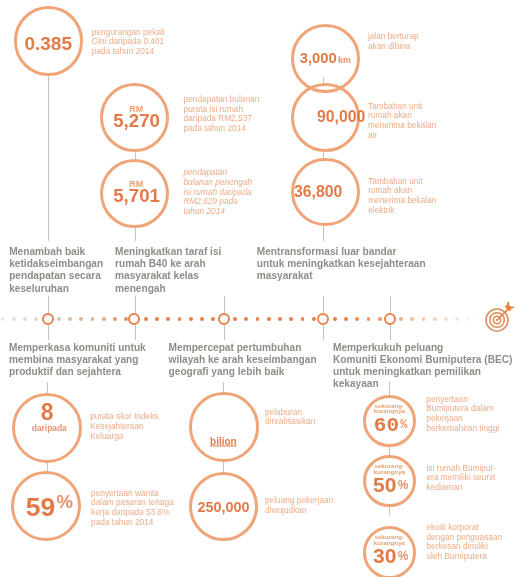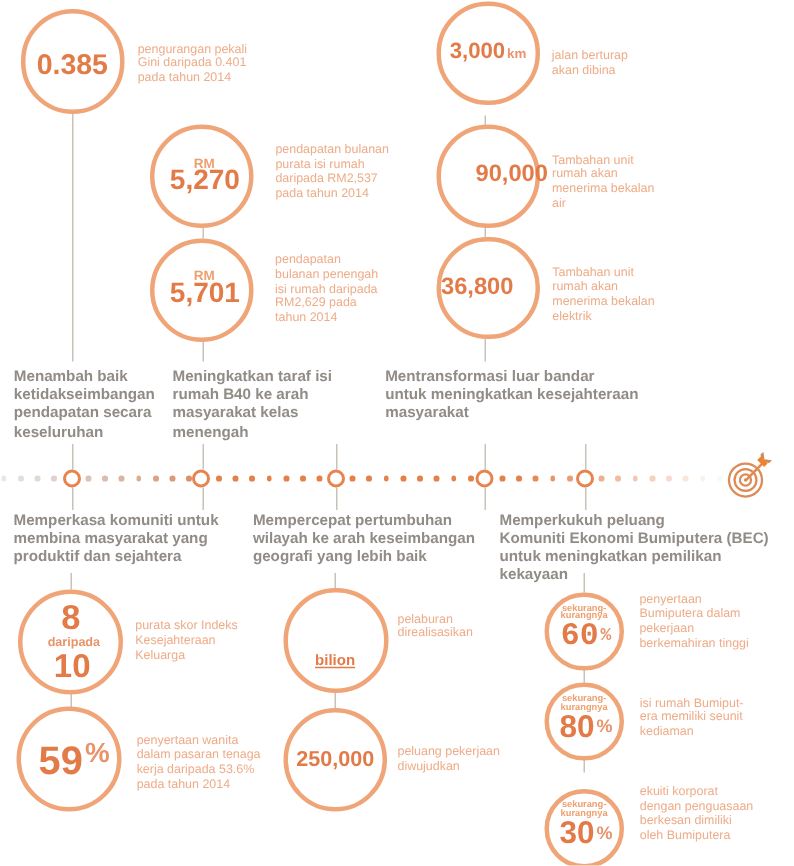--- a/index.html
+++ b/index.html
@@ -71,26 +71,26 @@
         <div class="brow" style="position: absolute; left: 0px; right: 0px; text-align: center; top: 50%; transform: translate(1.8px, calc(-50% + 3.2px)); white-space: nowrap;"><span class="bval" style="font-size: 18.7px;">5,270</span></div>
       </div>
       <div class="desc" style="left: 183.6px; top: 94.9px;">pendapatan bulanan
 purata isi rumah
 daripada RM2,537
 pada tahun 2014</div>
       <div class="bubble" style="left: 100.3px; top: 158.5px; width: 69px; height: 69px; border-width: 3.8px;">
         <div class="bprefix" style="position: absolute; left: 0px; right: 0px; text-align: center; top: 50%; transform: translate(1.4px, calc(-50% - 9.2px)); font-size: 9px; line-height: 1.12;">RM</div>
         <div class="brow" style="position: absolute; left: 0px; right: 0px; text-align: center; top: 50%; transform: translate(1.8px, calc(-50% + 3.2px)); white-space: nowrap;"><span class="bval" style="font-size: 18.7px;">5,701</span></div>
       </div>
-      <div class="desc" style="left: 183.4px; top: 168px;">pendapatan
+      <div class="desc" style="left: 183.4px; top: 168px; font-style: italic;">pendapatan
 bulanan penengah
 isi rumah daripada
 RM2,629 pada
 tahun 2014</div>
-      <div class="bubble" style="left: 291px; top: 1px; width: 68.6px; height: 68.6px; border-width: 3.8px;">
+      <div class="bubble" style="left: 291px; top: 24px; width: 68.6px; height: 68.6px; border-width: 3.8px;">
         <div class="brow" style="position: absolute; left: 0px; right: 0px; text-align: center; top: 50%; transform: translate(0px, calc(-50% - 0.2px)); white-space: nowrap;"><span class="bval" style="font-size: 14.8px;">3,000</span><span class="bval bunit" style="font-size: 8.9px; position: relative; top: -0.3px; margin-left: 1.2px;">km</span></div>
       </div>
       <div class="desc" style="left: 367.9px; top: 32.1px;">jalan berturap
 akan dibina</div>
       <div class="bubble" style="left: 291px; top: 83.2px; width: 68.6px; height: 68.6px; border-width: 3.8px;">
         <div class="brow" style="position: absolute; left: 0px; right: 0px; text-align: center; top: 50%; transform: translate(0px, calc(-50% - 0.2px)); white-space: nowrap; padding-left: 23px;"><span class="bval" style="font-size: 15.8px;">90,000</span></div>
       </div>
       <div class="desc" style="left: 368px; top: 101.5px;">Tambahan unit
 rumah akan
 menerima bekalan
@@ -98,21 +98,20 @@
       <div class="bubble" style="left: 291px; top: 157.8px; width: 68.6px; height: 68.6px; border-width: 3.8px;">
         <div class="brow" style="position: absolute; left: 0px; right: 0px; text-align: left; top: 50%; transform: translate(0px, calc(-50% - 0.2px)); white-space: nowrap;"><span class="bval" style="font-size: 15.8px;">36,800</span></div>
       </div>
       <div class="desc" style="left: 368.2px; top: 176.5px;">Tambahan unit
 rumah akan
 menerima bekalan
 elektrik</div>
       <div class="bubble" style="left: 12.2px; top: 392.7px; width: 70.3px; height: 70.3px; border-width: 3.8px;">
         <div class="brow" style="position: absolute; left: 0px; right: 0px; text-align: center; top: 50%; transform: translate(-0.1px, calc(-50% - 15.4px)); white-space: nowrap;"><span class="bval" style="font-size: 23px;">8</span></div>
         <div class="bmid" style="position: absolute; left: 0px; right: 0px; text-align: center; top: 50%; transform: translate(1.9px, calc(-50% - 0.2px)); font-size: 8.4px;">daripada</div>
-        <div class="bval" style="position: absolute; left: 0px; right: 0px; text-align: center; top: 50%; transform: translate(0.8px, calc(-50% + 16px)); font-size: 22px;">10</div>
       </div>
       <div class="desc" style="left: 90.2px; top: 412.4px;">purata skor Indeks
 Kesejahteraan
 Keluarga</div>
       <div class="bubble" style="left: 11.4px; top: 470.8px; width: 70px; height: 70px; border-width: 3.8px;">
         <div class="brow" style="position: absolute; left: 0px; right: 0px; text-align: center; top: 50%; transform: translate(3px, calc(-50% + 1.5px)); white-space: nowrap;"><span class="bval" style="font-size: 26.5px;">59</span><span class="bval bunit" style="font-size: 18.5px; position: relative; top: -7.5px; margin-left: 1.4px;">%</span></div>
       </div>
       <div class="desc" style="left: 91.1px; top: 488.6px;">penyertaan wanita
 dalam pasaran tenaga
 kerja daripada 53.6%
@@ -132,21 +131,21 @@
 kurangnya</div>
         <div class="brow" style="position: absolute; left: 0px; right: 0px; text-align: center; top: 50%; transform: translate(1.3px, calc(-50% + 4px)); white-space: nowrap; font-family: Liberation Mono, monospace;"><span class="bval" style="font-size: 21px;">60</span><span class="bval bunit" style="font-size: 12px; position: relative; top: -3.2px; margin-left: 1.3px;">%</span></div>
       </div>
       <div class="desc" style="left: 426.3px; top: 394.5px;">penyertaan
 Bumiputera dalam
 pekerjaan
 berkemahiran tinggi</div>
       <div class="bubble" style="left: 363.05px; top: 454.65px; width: 52.7px; height: 52.7px; border-width: 3.2px;">
         <div class="bprefix" style="position: absolute; left: 0px; right: 0px; text-align: center; top: 50%; transform: translate(0px, calc(-50% - 12.3px)); font-size: 6.2px; line-height: 5.6px;">sekurang-
 kurangnya</div>
-        <div class="brow" style="position: absolute; left: 0px; right: 0px; text-align: center; top: 50%; transform: translate(1.3px, calc(-50% + 4px)); white-space: nowrap;"><span class="bval" style="font-size: 21px;">80</span><span class="bval bunit" style="font-size: 12px; position: relative; top: -3.2px; margin-left: 1.3px;">%</span></div>
+        <div class="brow" style="position: absolute; left: 0px; right: 0px; text-align: center; top: 50%; transform: translate(1.3px, calc(-50% + 4px)); white-space: nowrap;"><span class="bval" style="font-size: 21px;">50</span><span class="bval bunit" style="font-size: 12px; position: relative; top: -3.2px; margin-left: 1.3px;">%</span></div>
       </div>
       <div class="desc" style="left: 426.5px; top: 463.7px;">isi rumah Bumiput-
 era memiliki seunit
 kediaman</div>
       <div class="bubble" style="left: 363.05px; top: 526px; width: 52.7px; height: 52.7px; border-width: 3.2px;">
         <div class="bprefix" style="position: absolute; left: 0px; right: 0px; text-align: center; top: 50%; transform: translate(0px, calc(-50% - 12.3px)); font-size: 6.2px; line-height: 5.6px;">sekurang-
 kurangnya</div>
         <div class="brow" style="position: absolute; left: 0px; right: 0px; text-align: center; top: 50%; transform: translate(1.3px, calc(-50% + 4px)); white-space: nowrap;"><span class="bval" style="font-size: 21px;">30</span><span class="bval bunit" style="font-size: 12px; position: relative; top: -3.2px; margin-left: 1.3px;">%</span></div>
       </div>
       <div class="desc" style="left: 426.5px; top: 522.9px;">ekuiti korporat

